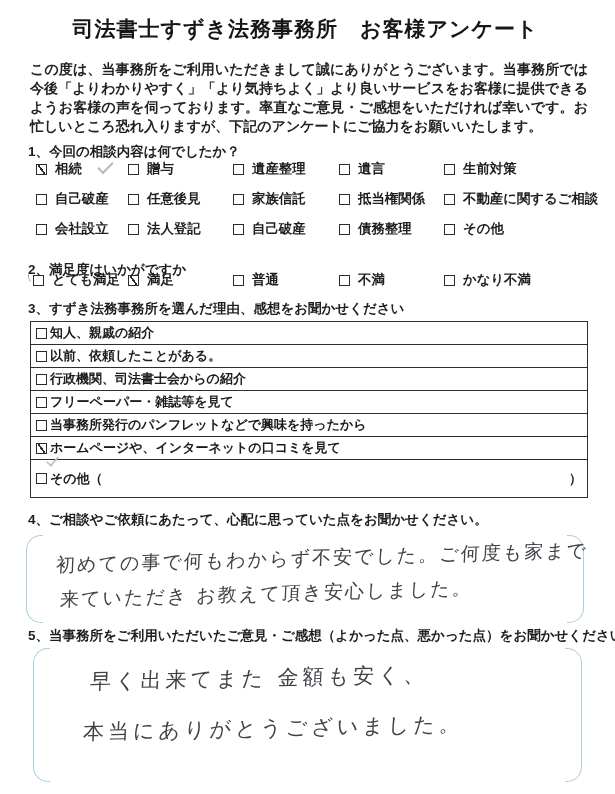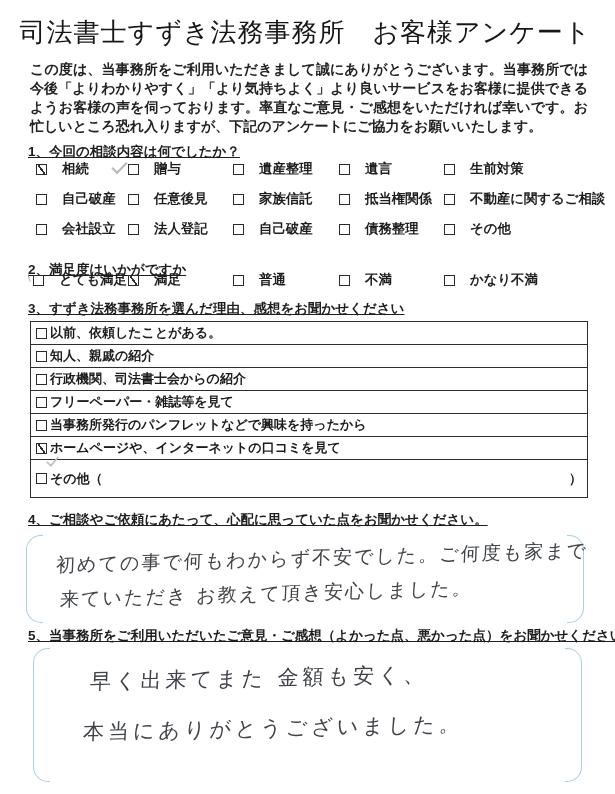--- a/index.html
+++ b/index.html
@@ -4,35 +4,34 @@
 <style>
   html,body{margin:0;padding:0;background:#e8e8e8;}
   .page{
     position:relative;width:615px;height:794px;margin:0 auto;
     background:#ffffff;color:#1c1c1e;
     font-family:"Liberation Sans","DejaVu Sans",sans-serif;
     overflow:hidden;
   }
   .title{
     position:absolute;top:15px;left:0;right:4px;text-align:center;
-    font-size:26px;font-weight:normal;letter-spacing:1px;color:#161618;
+    font-size:21px;font-weight:bold;letter-spacing:1px;color:#161618;
   }
   .intro{
     position:absolute;left:30px;right:27px;top:60px;
     font-size:14px;line-height:19px;font-weight:600;text-align:justify;color:#222;
   }
   .q-heading{
     position:absolute;left:28px;font-size:13.5px;font-weight:600;color:#1e1e20;
     white-space:nowrap;
-    text-decoration:underline;
   }
   .opt-row{
     position:absolute;left:36px;width:556px;display:flex;align-items:center;height:18px;
   }
-  .opt-row .col{display:flex;align-items:center;gap:15px;flex:none;}
+  .opt-row .col{display:flex;align-items:center;gap:8px;flex:none;}
   .c1{width:92px}.c2{width:105px}.c3{width:106px}.c4{width:105px}.c5{width:144px}
   .opt-label{font-size:13.4px;font-weight:600;white-space:nowrap;color:#1e1e20;}
   .cb{
     width:11px;height:11px;border:1.6px solid #2b2b2d;background:#fff;
     display:inline-block;flex:none;box-sizing:border-box;
   }
   .cb[data-checked="true"]{
     background-image:linear-gradient(55deg,transparent 43%,#2b2b2d 43%,#2b2b2d 57%,transparent 57%);
   }
   .pencil-check{
@@ -184,25 +183,25 @@
       <span class="opt-label">かなり不満</span>
     </div>
   </div>
 
   <div class="q-heading" style="top:300px;">3、すずき法務事務所を選んだ理由、感想をお聞かせください</div>
 
   <div class="q3-table">
     <div class="q3-rows">
       <div class="t-row">
         <span class="cb" data-checked="false"></span>
+        <span>知人、親戚の紹介</span>
+      </div>
+      <div class="t-row">
+        <span class="cb" data-checked="false"></span>
         <span>以前、依頼したことがある。</span>
-      </div>
-      <div class="t-row">
-        <span class="cb" data-checked="false"></span>
-        <span>知人、親戚の紹介</span>
       </div>
       <div class="t-row">
         <span class="cb" data-checked="false"></span>
         <span>行政機関、司法書士会からの紹介</span>
       </div>
       <div class="t-row">
         <span class="cb" data-checked="false"></span>
         <span>フリーペーパー・雑誌等を見て</span>
       </div>
       <div class="t-row">

